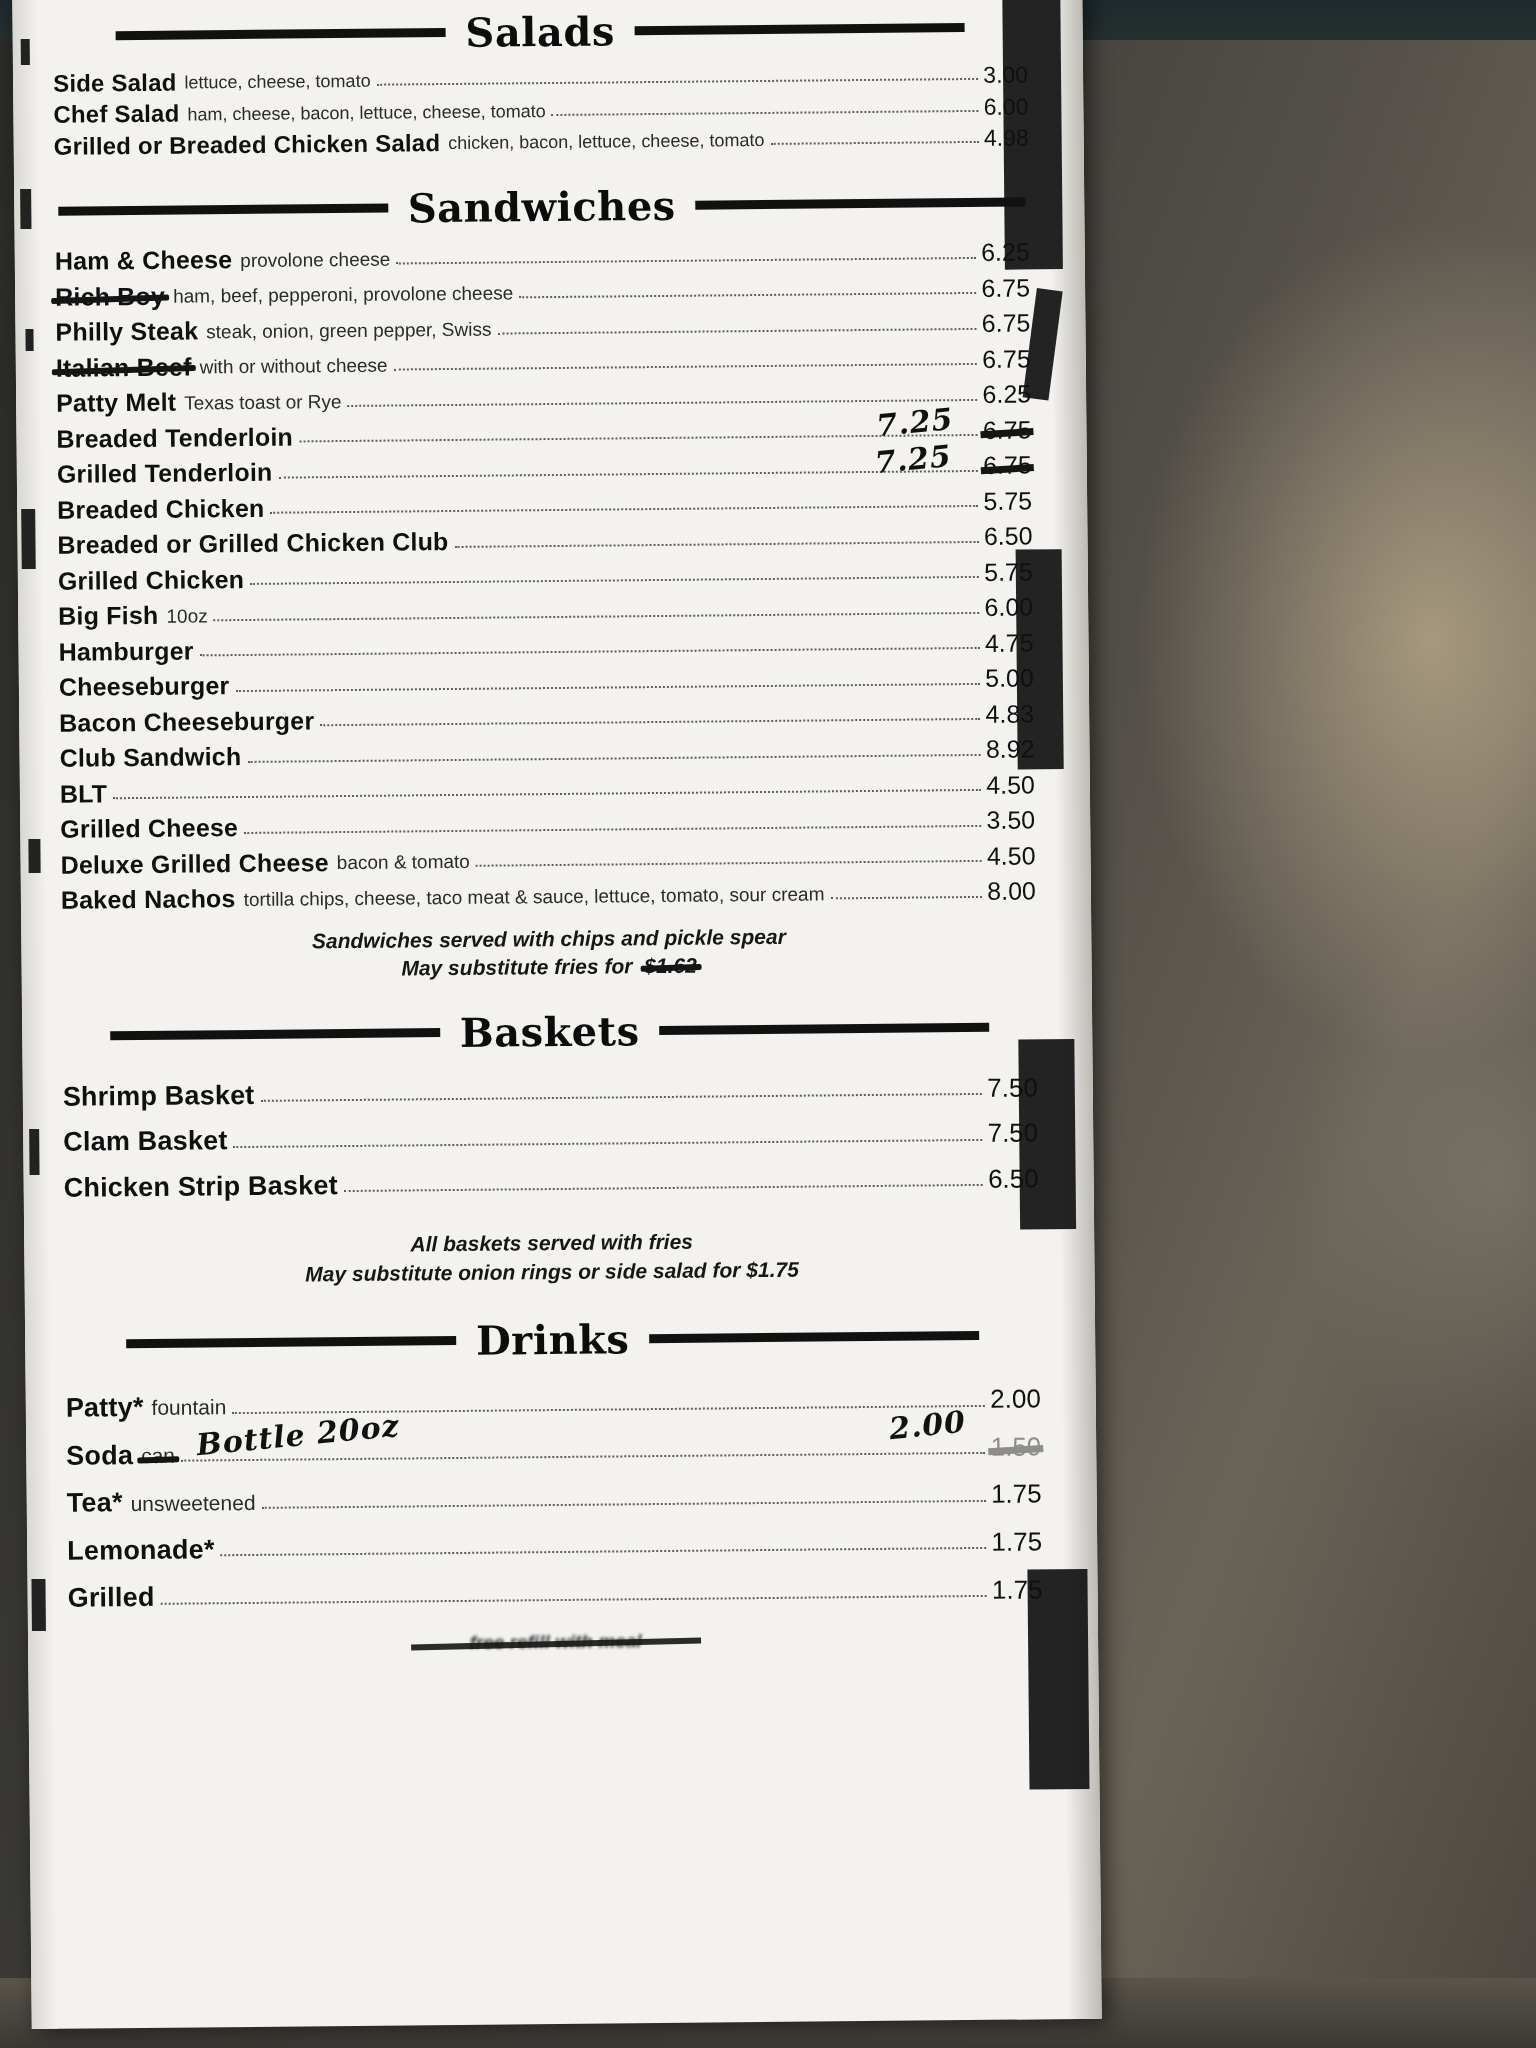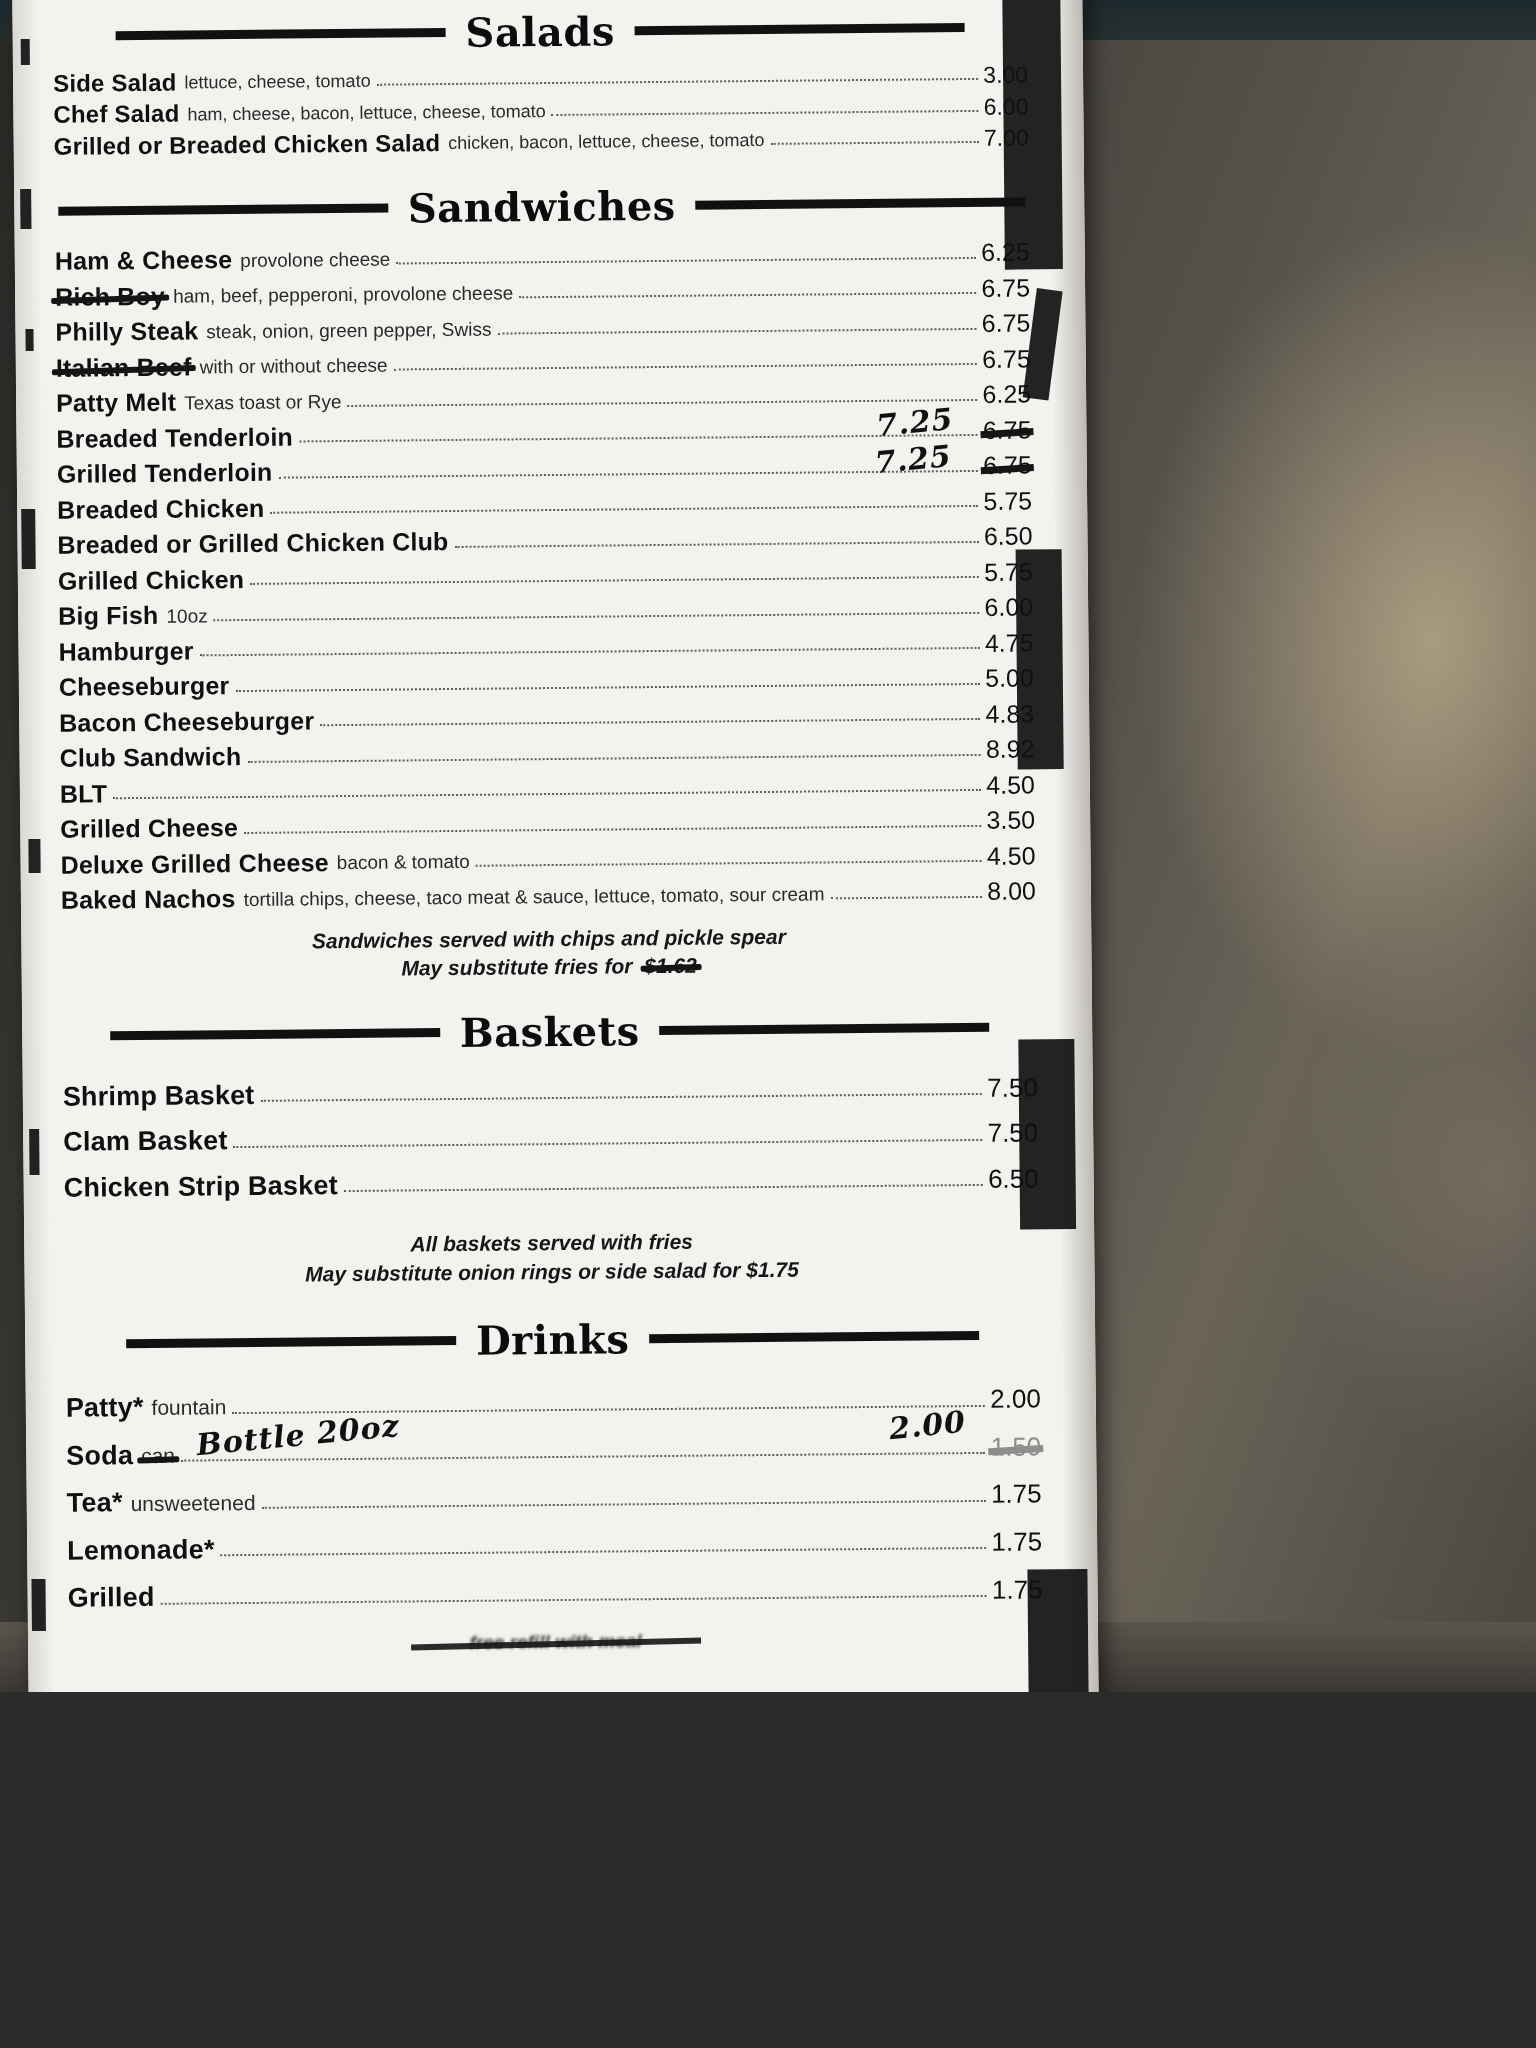--- a/index.html
+++ b/index.html
@@ -3,21 +3,21 @@
 <meta charset="utf-8">
 <style>
   html, body {
     margin: 0;
     padding: 0;
     background: #2b2b2b;
   }
   #page {
     position: relative;
     width: 1536px;
-    height: 1692px;
+    height: 2048px;
     overflow: hidden;
     background: #eab308;
     font-family: "Liberation Sans", sans-serif;
   }
   
   .bg-sheen {
     position: absolute;
     inset: 0;
     background:
       radial-gradient(ellipse 420px 600px at 1430px 640px, rgba(220,200,160,0.55), rgba(120,110,95,0.0) 70%),
@@ -277,21 +277,21 @@
           <div class="row">
             <span class="name">Chef Salad</span>
             <span class="desc">ham, cheese, bacon, lettuce, cheese, tomato</span>
             <span class="dots"></span>
             <span class="price">6.00</span>
           </div>
           <div class="row">
             <span class="name">Grilled or Breaded Chicken Salad</span>
             <span class="desc">chicken, bacon, lettuce, cheese, tomato</span>
             <span class="dots"></span>
-            <span class="price">7.00</span>
+            <span class="price">4.98</span>
           </div>
         </div>
 
         <div class="section-head" style="margin-top:26px;">
           <div class="rule short"></div>
           <div class="section-title">Sandwiches</div>
           <div class="rule short"></div>
         </div>
 
         <div class="rows sandwiches">

